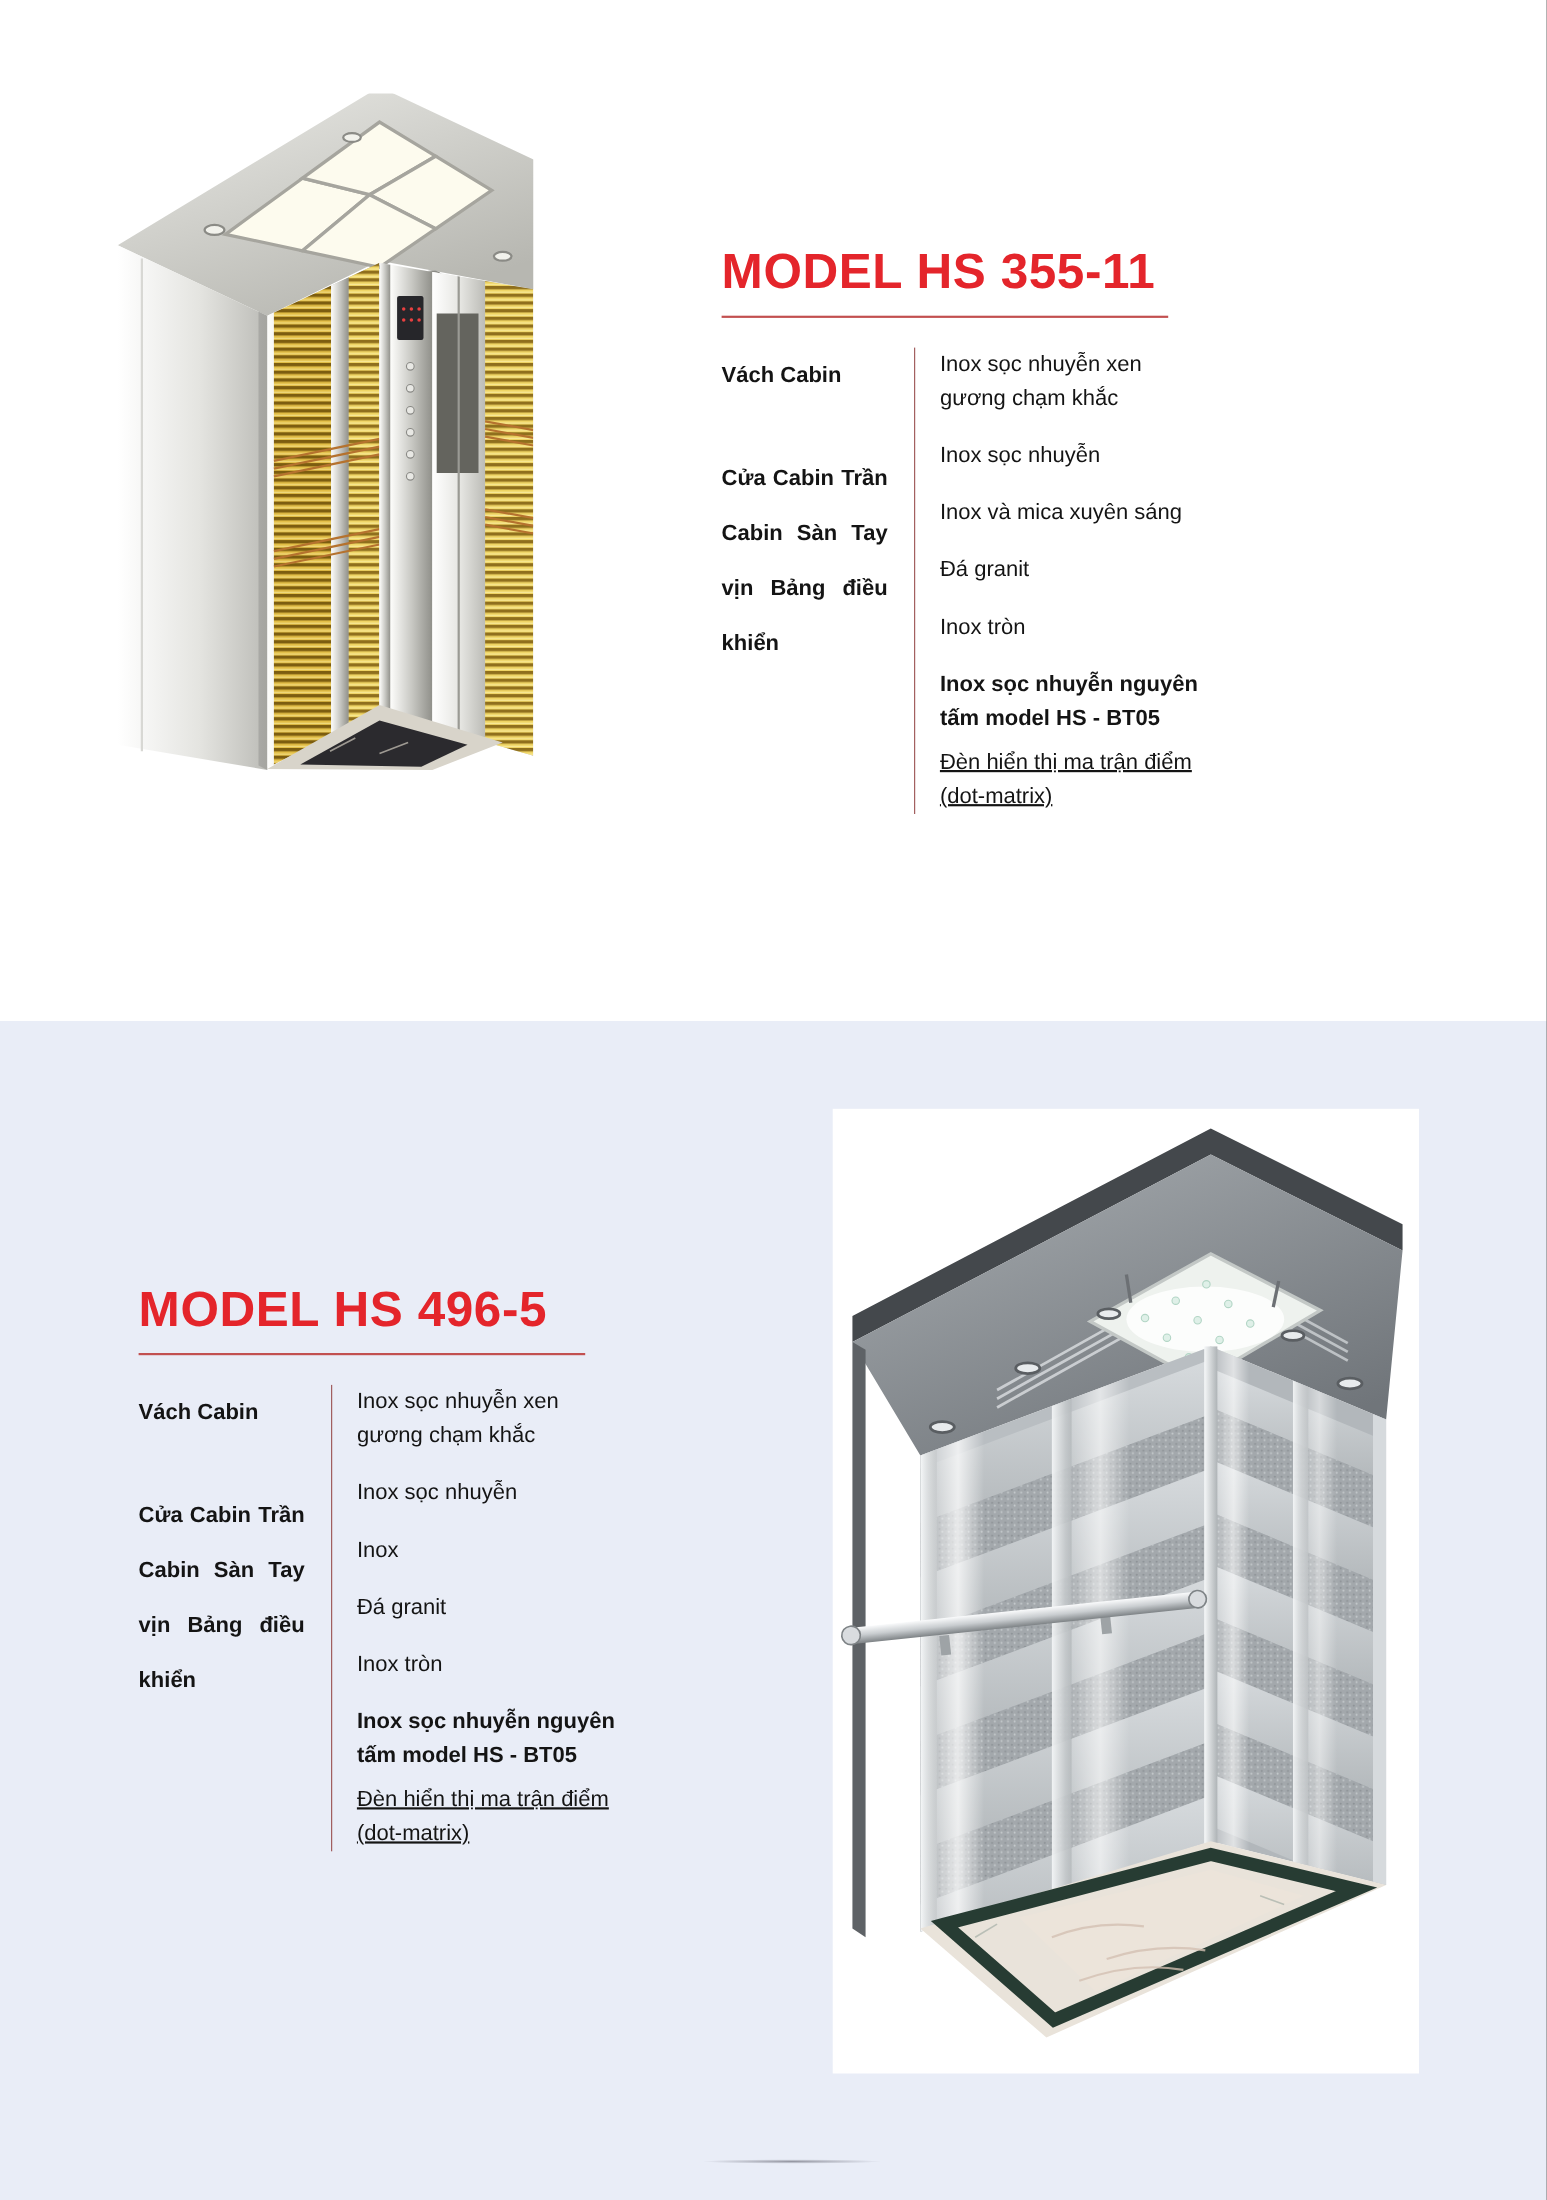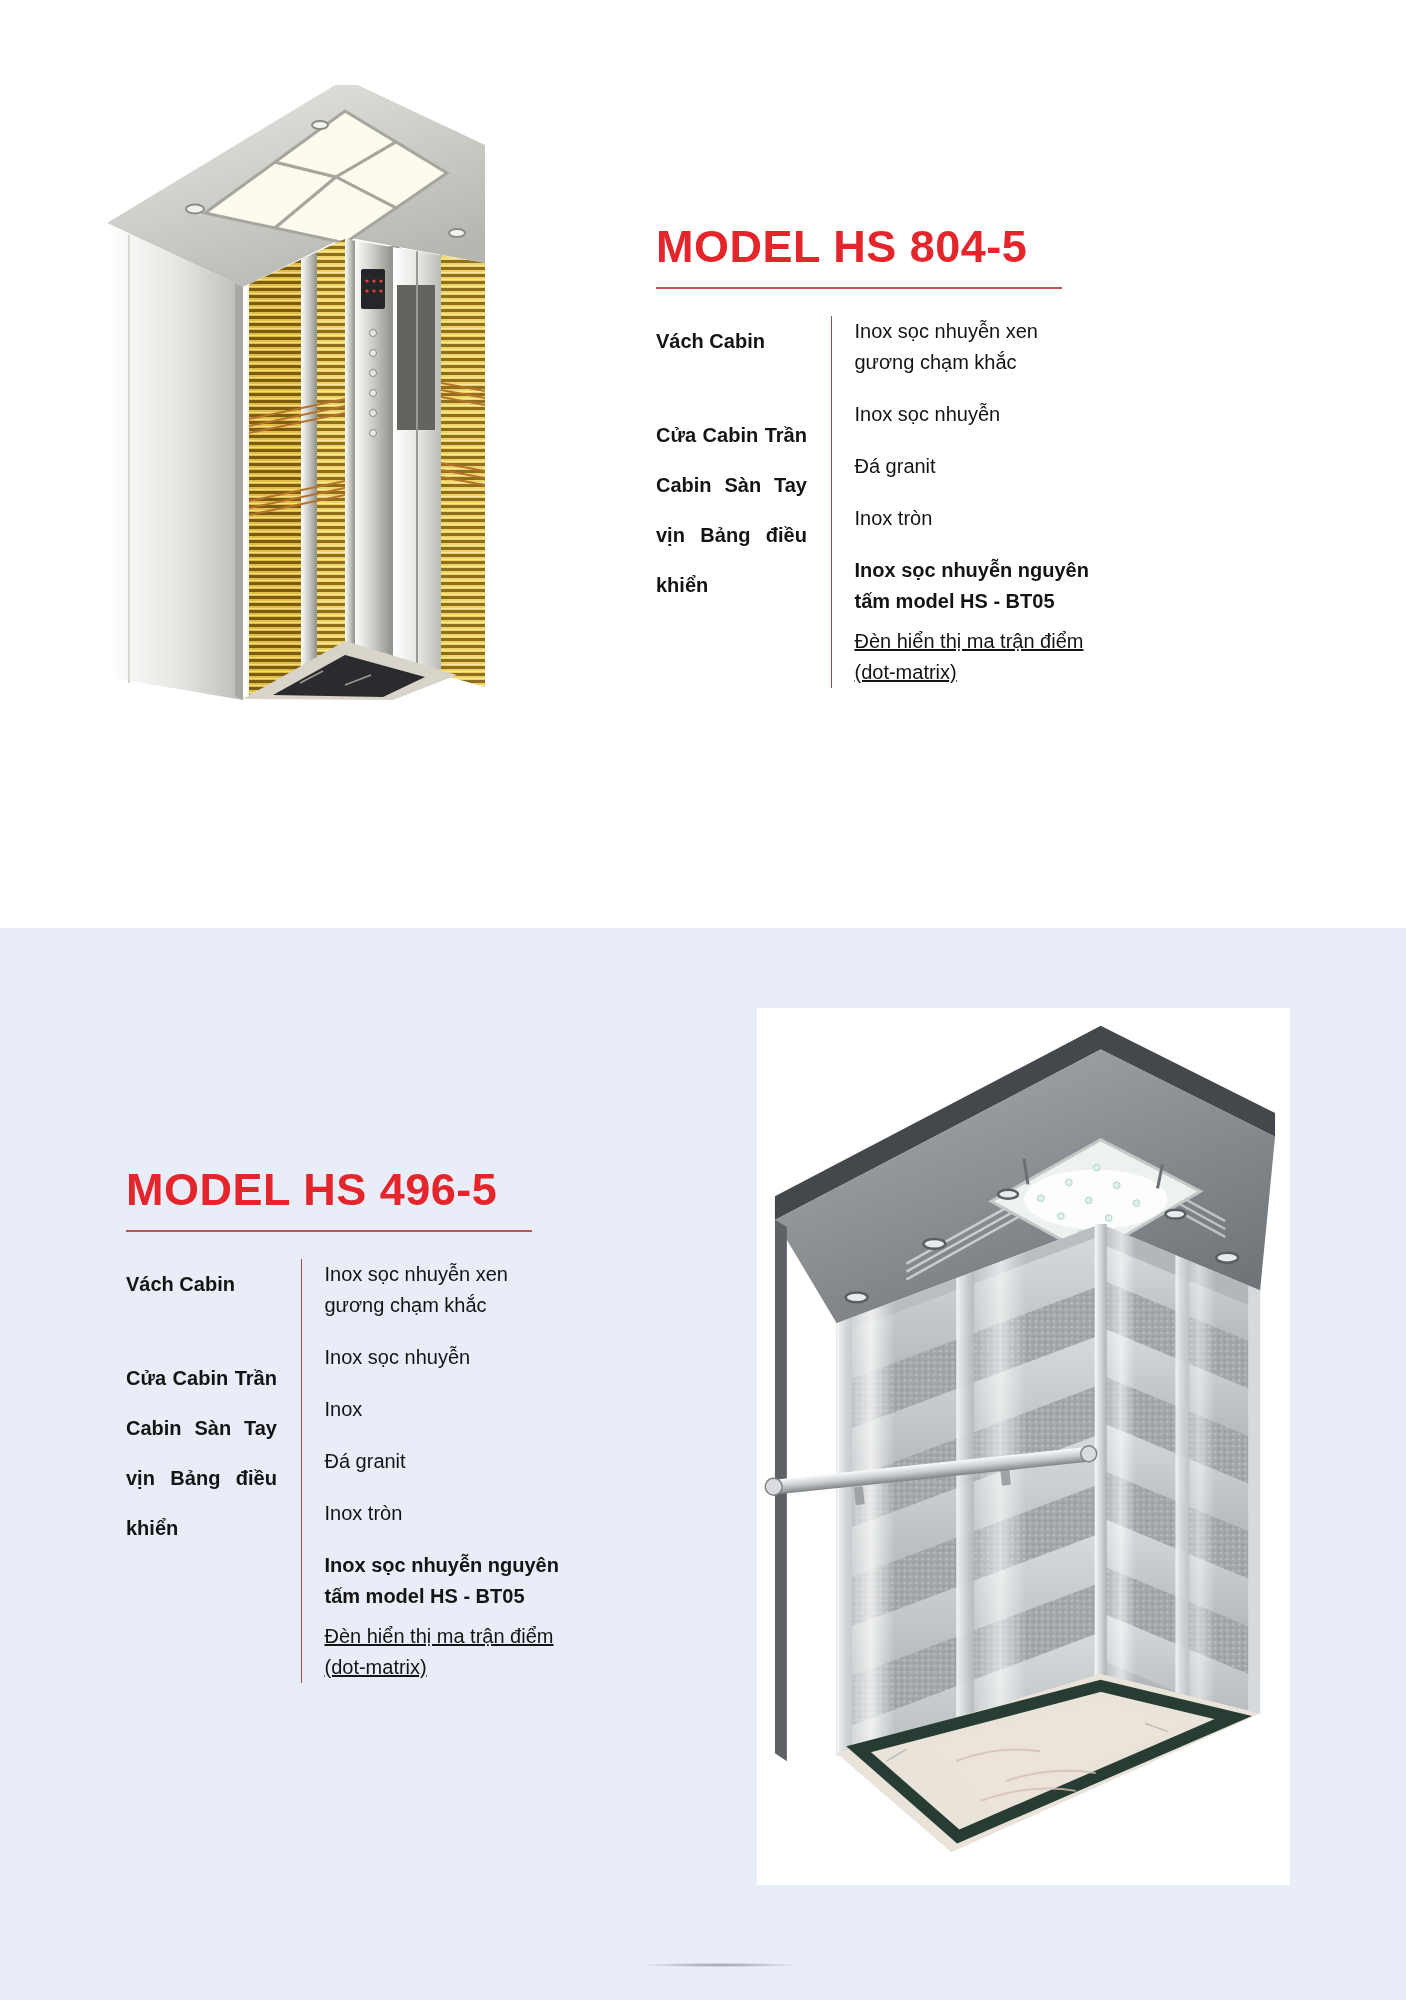--- a/index.html
+++ b/index.html
@@ -141,31 +141,32 @@
       <polygon points="148,614 250,556 362,590 298,615" fill="#d8d4ca"></polygon>
       <polygon points="178,610 250,570 330,592 288,612" fill="#2b2a2e"></polygon>
       <g stroke="#cfc9bd" stroke-width="1.5" opacity=".7">
         <line x1="205" y1="598" x2="228" y2="586"></line>
           <line x1="250" y1="600" x2="276" y2="590"></line>
       </g>
     </svg>
   </div>
 
   <div class="info info-top">
-    <h1 class="model-title">MODEL HS 804-5</h1>
+    <h1 class="model-title">MODEL HS 355-11</h1>
     <div class="title-underline"></div>
     <div class="spec">
       <div class="spec-labels">
         <div class="lbl-first">Vách Cabin</div>
         <div class="lbl-para">Cửa Cabin Trần Cabin Sàn Tay vịn Bảng điều khiển</div>
       </div>
       <div class="spec-divider"></div>
       <div class="spec-values">
         <div class="spec-val">Inox sọc nhuyễn xen gương chạm khắc</div>
         <div class="spec-val">Inox sọc nhuyễn</div>
+        <div class="spec-val">Inox và mica xuyên sáng</div>
         <div class="spec-val">Đá granit</div>
         <div class="spec-val">Inox tròn</div>
         <div class="spec-val tight">Inox sọc nhuyễn nguyên tấm model HS - BT05</div>
         <div class="spec-val">Đèn hiển thị ma trận điểm (dot-matrix)</div>
       </div>
     </div>
   </div>
 
   <div class="info info-bottom">
     <h1 class="model-title">MODEL HS 496-5</h1>

